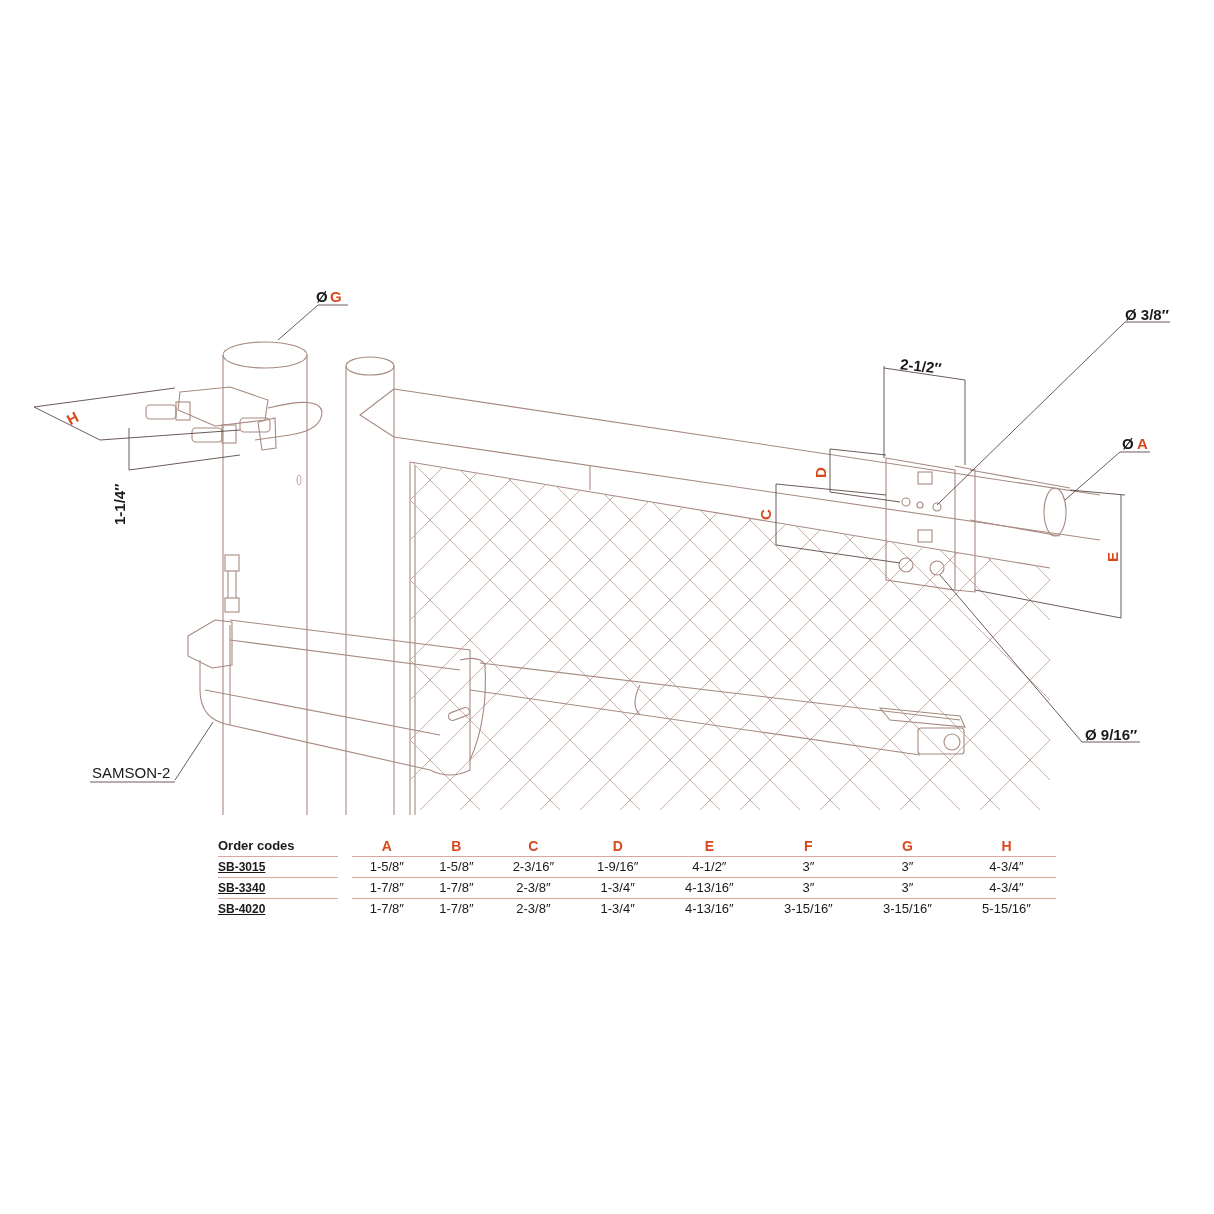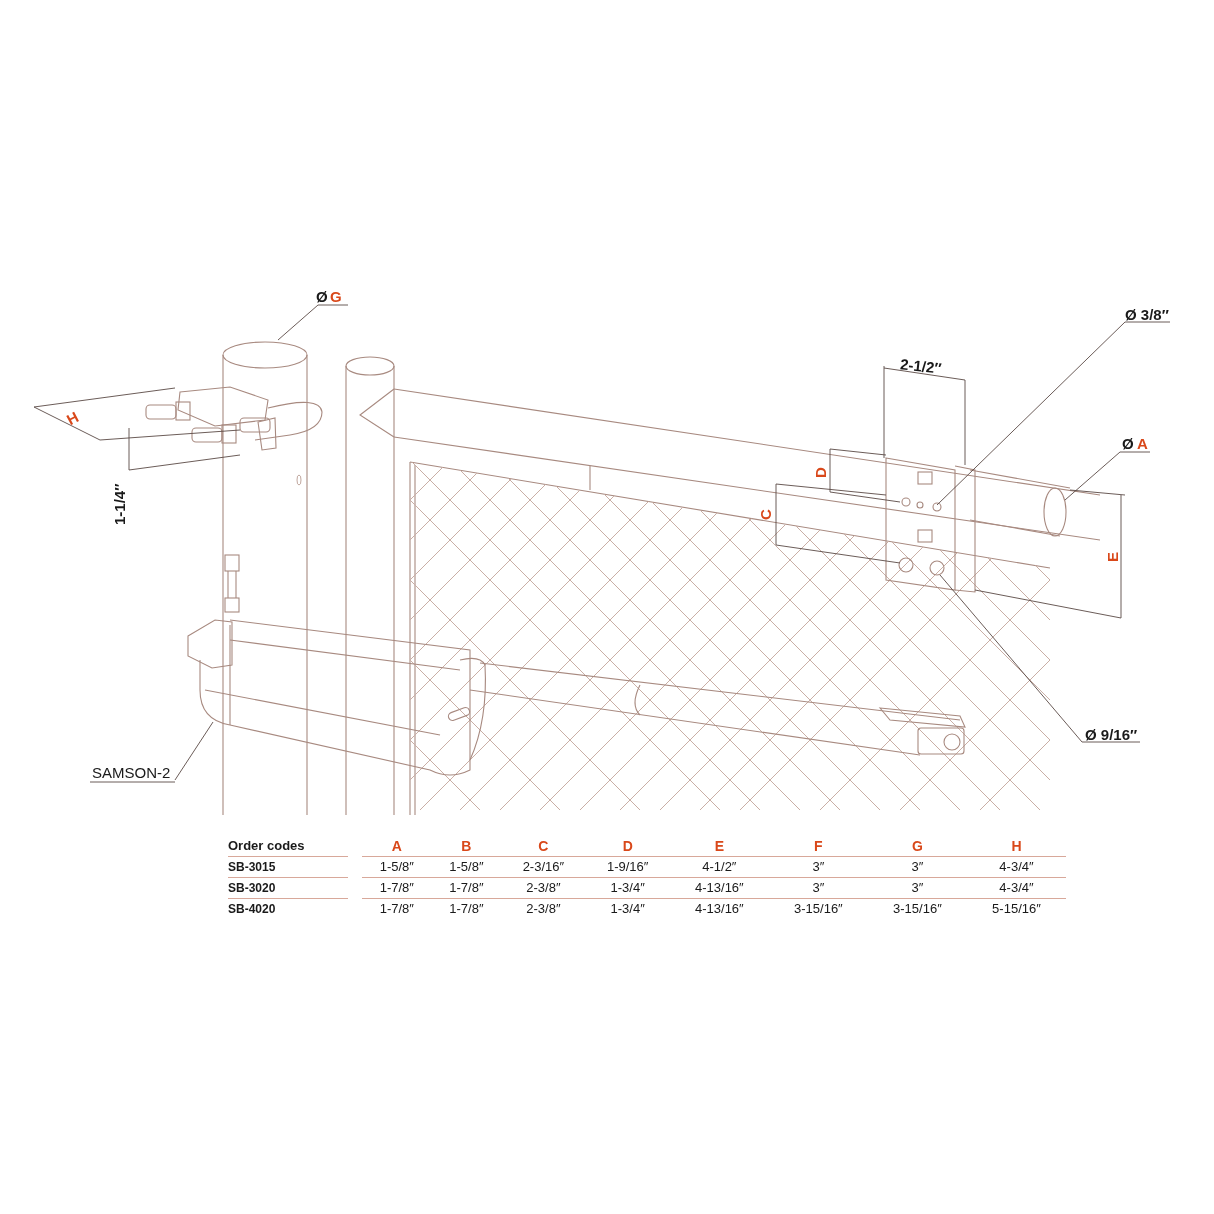--- a/index.html
+++ b/index.html
@@ -6,25 +6,25 @@
   body { width:1214px; height:1214px; position:relative; overflow:hidden; font-family:"Liberation Sans", sans-serif; }
   #diagram { position:absolute; left:0; top:0; width:1214px; height:1214px; }
   .ln { fill:none; stroke:#a88a80; stroke-width:1.1; }
   .ln2 { fill:none; stroke:#b99d93; stroke-width:0.9; }
   .dim { fill:none; stroke:#5a4a45; stroke-width:0.9; }
   .dimtxt { font-family:"Liberation Sans", sans-serif; font-weight:bold; fill:#1a1a1a; font-size:15px; }
   .lettxt { font-family:"Liberation Sans", sans-serif; font-weight:bold; fill:#d9481a; font-size:15px; }
   .lbl { font-family:"Liberation Sans", sans-serif; fill:#1a1a1a; font-size:15px; }
   .mesh { fill:none; stroke:#c9aea5; stroke-width:1; }
 
-  #spec-table { position:absolute; left:228px; top:836px; width:838px; border-collapse:collapse; font-size:13px; color:#1a1a1a; }
+  #spec-table { position:absolute; left:218px; top:836px; width:838px; border-collapse:collapse; font-size:13px; color:#1a1a1a; }
   #spec-table th, #spec-table td { padding:0; height:20px; line-height:20px; text-align:center; }
   #spec-table th { color:#d9481a; font-weight:bold; font-size:14px; border-bottom:1px solid #d8a89a; }
   #spec-table th.hcode { color:#1a1a1a; text-align:left; font-size:13px; }
-  #spec-table td.code { text-align:left; font-weight:bold; font-size:12px; width:120px; }
+  #spec-table td.code { text-align:left; font-weight:bold; font-size:12px; width:120px;text-decoration:underline; }
   #spec-table tr.row td { border-bottom:1px solid #d8a89a; }
   #spec-table tr.row:last-child td { border-bottom:none;margin-top:46px; }
   #spec-table .gap { width:14px; border-bottom-color:#fff !important; }
 </style>
 </head>
 <body>
 
 <svg id="diagram" viewBox="0 0 1214 1214" xmlns="http://www.w3.org/2000/svg">
   <defs>
     <clipPath id="meshclip">
@@ -195,21 +195,21 @@
       <td>1-5/8″</td>
       <td>1-5/8″</td>
       <td>2-3/16″</td>
       <td>1-9/16″</td>
       <td>4-1/2″</td>
       <td>3″</td>
       <td>3″</td>
       <td>4-3/4″</td>
     </tr>
     <tr class="row">
-      <td class="code">SB-3020</td>
+      <td class="code">SB-3340</td>
       <td class="gap"></td>
       <td>1-7/8″</td>
       <td>1-7/8″</td>
       <td>2-3/8″</td>
       <td>1-3/4″</td>
       <td>4-13/16″</td>
       <td>3″</td>
       <td>3″</td>
       <td>4-3/4″</td>
     </tr>

